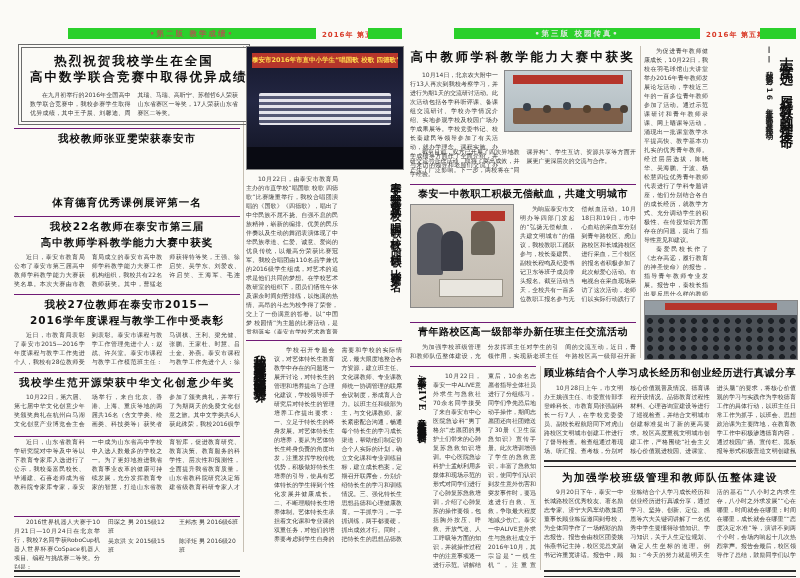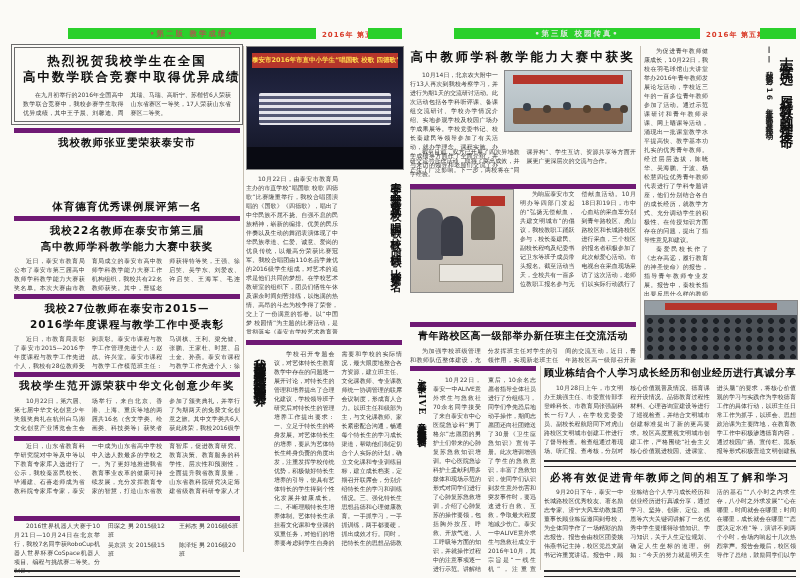--- a/index.html
+++ b/index.html
@@ -8,21 +8,21 @@
   .page{position:absolute;top:26px;height:548px;}
   #pageL{left:14px;width:388px;}
   #pageR{left:410px;width:386px;}
 
   
   .gbar{position:absolute;top:2px;height:11px;background:#2bd02b;}
   .gbar .lbl{display:block;text-align:center;font-size:7.5px;line-height:11px;font-weight:bold;letter-spacing:2px;}
   .issue{position:absolute;top:4px;font-size:7px;font-weight:bold;color:#d93a28;letter-spacing:1px;white-space:nowrap;}
 
   .art{position:absolute;overflow:hidden;}
-  .ht{border-top:5px solid #701a75;}
+  .ht{border-top:1px solid #701a75;}
   .h-main{font-weight:bold;text-align:center;letter-spacing:2px;font-size:12.5px;line-height:1.3;color:#101010;white-space:nowrap;}
   .h-sec{font-weight:bold;text-align:center;font-size:10.5px;letter-spacing:1px;line-height:1.25;padding:3px 0 3px;color:#101010;white-space:nowrap;}
   .kai{font-family:"DejaVu Serif","Liberation Serif",serif;}
   .body{font-size:6px;line-height:1.5;text-align:justify;color:#3a3a3a;column-fill:auto;}
   .body p{margin:0;text-indent:2em;}
   .c2{column-count:2;column-gap:7px;}
   .c3{column-count:3;column-gap:7px;}
   .vrule{position:absolute;width:1px;background:#c6bfb3;}
   .drule{position:absolute;height:4px;border-top:2px solid #2d2d2d;border-bottom:1px solid #2d2d2d;}
   .box{border:1px solid #6b6b6b;outline:1px solid #6b6b6b;outline-offset:2px;padding:5px 8px 4px;background:#fbfaf6;}
@@ -60,21 +60,21 @@
 
   <div class="page" id="pageL">
     <div class="gbar" style="left:54px;width:248px;">
       <span class="lbl" style="color:#a4604e;">•第二版 教学成绩•</span>
     </div>
     <div class="issue" style="left:308px;">2016年 第五期</div>
     <div class="gbar" style="left:354px;width:34px;"></div>
 
     <div class="vrule" style="left:229px;top:20px;height:506px;"></div>
 
-    <div class="art box" style="left:0;top:21px;width:208px;height:64px;">
+    <div class="art box" style="left:7px;top:21px;width:208px;height:64px;">
       <div class="h-main">热烈祝贺我校学生在全国</div>
       <div class="h-main">高中数学联合竞赛中取得优异成绩</div>
       <div class="body c2" style="height:30px;margin-top:4px;">
         <p>在九月初举行的2016年全国高中数学联合竞赛中，我校参赛学生取得优异成绩，其中王子晨、刘馨迪、周其瑞、马瑞、高听宁、苏楷哲6人荣获山东省赛区一等奖，17人荣获山东省赛区二等奖。</p>
       </div>
     </div>
 
     <div class="art ht" style="left:0;top:102px;width:226px;height:84px;">
       <div class="h-sec">我校教师张亚雯荣获泰安市</div>
       <div class="h-sec" style="padding-top:0;margin-top:48px;">体育德育优秀课例展评第一名</div>
@@ -93,21 +93,21 @@
 
     <div class="art ht" style="left:0;top:268px;width:226px;height:74px;">
       <div class="h-sec">我校27位教师在泰安市2015—</div>
       <div class="h-sec" style="padding-top:0;">2016学年度课程与教学工作中受表彰</div>
       <div class="body c3" style="height:38px;">
         <p>近日，市教育局表彰了泰安市2015—2016学年度课程与教学工作先进个人，我校有28位教师受到表彰。泰安市课程与教学工作管理先进个人：赵战、许兴堂。泰安市课程与教学工作模范班主任：马训棋、王利、梁光健、张鹏、王家杜、时慧、吕士金、孙燕。泰安市课程与教学工作先进个人：徐健、卢渊博、王海军、刘夏霞、张秉真、徐兴广、李明文、史新爱、李国凤、刘元强、徐启笑、孙秀珍、李为东、曹宗堂、齐涛等。</p>
       </div>
     </div>
 
     <div class="art ht" style="left:0;top:346px;width:226px;height:60px;">
-      <div class="h-sec" style="letter-spacing:1.5px;font-family:Liberation Mono, monospace;">我校学生范开源荣获中华文化创意少年奖</div>
+      <div class="h-sec" style="letter-spacing:1.5px;">我校学生范开源荣获中华文化创意少年奖</div>
       <div class="body c3" style="height:40px;">
         <p>10月22日，第六届、第七届中华文化创意少年奖颁奖典礼在杭州白马湖文化创意产业博览会主会场举行，来自北京、香港、上海、重庆等地的两届共16名（含文学类、绘画类、科技类等）获奖者参加了颁奖典礼，并举行了为期两天的免费文化创意之旅。其中文学类共6人获此殊荣，我校2016级学生范开源是16人中唯一的山东籍少年。范开源，系泰安市优秀学生、山东省好少年，在今年中考中以优异的成绩考入我校。他是泰安市作家协会最年轻的会员、中国少年作家协会会员，并荣获第七届“雨花奖”全国十佳文学少年、第八届中华文化创意少年奖，已出版长篇小说《十二生肖与机器人争位之战》《蓝色危机》，其作品散见于《美文》《儿童文学》等60余种报刊。</p>
       </div>
     </div>
 
     <div class="art ht" style="left:0;top:410px;width:226px;height:76px;">
       <div class="body c3" style="height:54px;">
         <p>近日，山东省教育科学研究院对中等及中等以下教育专家库入选进行了公示，我校秦富民校长、毕湘建、石喜老师成为省教科院专家库专家，泰安一中成为山东省高中学校中入选人数最多的学校之一。为了更好地推进我省教育事业改革的健康可持续发展，充分发挥教育专家的智慧，打造山东省教育智库，促进教育研究、教育决策、教育服务的科学性、层次性和预测性，全面提升我省教育质量，山东省教科院研究决定筹建省级教育科研专家人才库，在各单位推荐的专家中遴选符合条件的教师进入专家库，分为校长（园长）类、教师类、教科研人员类。入选专家将参与全省重大教育决策咨询、教育科学研究、质量监测、督导评估、教学评估、重大科目调研、教材及课程评审鉴定、课程教学及教材改革研讨、教师专业发展培训、教育政策法律咨询等活动。</p>
       </div>
     </div>
@@ -169,20 +169,21 @@
           <div class="table"></div>
           <div class="ppl"></div>
         </div>
       </div>
       <div class="body c2" style="height:30px;margin-top:3px;">
         <p>截至目前，双方已开展了四次异地教研交流与合作活动，取得了突出成效，并产生了广泛影响。下一步，两校将在“同课异构”、学生互访、资源共享等方面开展更广更深层次的交流与合作。</p>
       </div>
     </div>
 
     <div class="art ht" style="left:0;top:158px;width:226px;height:134px;">
+      <div class="h-sec" style="font-size:10px;letter-spacing:0.5px;">泰安一中教职工积极无偿献血，共建文明城市</div>
       <div style="display:flex;gap:6px;">
         <div class="photo ph-blood" style="position:relative;width:102px;height:102px;flex:none;">
           <div class="sign"></div>
           <div class="desk"></div>
           <div class="p1"></div>
           <div class="p2"></div>
           <div class="p3"></div>
         </div>
         <div class="body c2" style="height:102px;flex:1;">
           <p>为响应泰安市文明办等四部门发起的“弘扬无偿献血，共建文明城市”的倡议，我校教职工踊跃参与，校长秦建民、副校长程鸣及纪委书记卫东等班子成员带头报名。截至活动当天，全校共有一百多位教职工报名参与无偿献血活动。10月18日和19日，市中心血站的采血车分别到青年路校区、虎山路校区和长城路校区进行采血，三个校区的报名者积极参加了此次献爱心活动。市电视台在采血现场采访了这次活动，老师们以实际行动践行了社会主义核心价值观，市中心血站对我校教师积极参与这次无偿献血活动给予高度评价。此次活动充分体现了我校广大教职工热心公益的高尚品质，展现出良好的公民素质。</p>
@@ -222,20 +223,20 @@
 
     <div class="art" style="left:134px;top:338px;width:252px;height:94px;">
       <div class="h-sec" style="font-size:10px;letter-spacing:0.5px;">顾业栋结合个人学习成长经历和创业经历进行真诚分享</div>
       <div class="body c3" style="height:72px;">
         <p>10月28日上午，市文明办王姚强主任、市委宣传部李登峰科长、市教育局张强副科长一行7人，在学校党委委员、副校长程航陪同下对虎山路校区文明城市创建工作进行了督导检查。检查组通过看现场、听汇报、查考核，分别对核心价值观普及情况、德育课程开设情况、品德教育过程性材料、心理咨询室建设等进行了巡视检查，并结合文明城市创建标准提出了新的更高要求。校区高度重视文明城市创建工作，严格围绕“社会主义核心价值观进校园、进课堂、进头脑”的要求，将核心价值观的学习与实践作为学校德育工作的具体行动，以班主任日常工作为抓手，以班会、思想政治课为主要阵地，在教育教学工作中积极渗透德育内容，通过校园广播、宣传栏、黑板报等形式积极营造文明创建氛围，通过文明引导、志愿服务等活动大力践行文明创建。国旗下讲话、检查、四德歌以及《泰山学子之歌》响彻校园每一个角落。</p>
       </div>
     </div>
     <div class="drule" style="left:134px;top:434px;width:252px;"></div>
 
     <div class="art" style="left:134px;top:442px;width:252px;height:100px;">
-      <div class="h-sec" style="font-size:10.5px;letter-spacing:1.5px;">必将有效促进青年教师之间的相互了解和学习</div>
+      <div class="h-sec" style="font-size:10.5px;letter-spacing:1.5px;">为加强学校班级管理和教师队伍整体建设</div>
       <div class="body c3" style="height:78px;">
         <p>9月20日下午，泰安一中长城路校区优秀校友、著名励志专家、济宁大风车幼教集团董事长顾业栋应邀回到母校，为全体同学作了一场精彩的励志报告。报告会由校区团委姚伟燕书记主持，校区党总支副书记许重宽讲话。报告中，顾业栋结合个人学习成长经历和创业经历进行真诚分享，通过学习、坚持、创新、定位、感恩等六大关键词讲解了一名优秀中学生要懂得珍惜知识、学习知识，关于人生定位规划、确定人生坐标的道理。例如：“今天的努力就是明天生活的基石”“八小时之内求生存，八小时之外求发展”“心在哪里，时间就会在哪里；时间在哪里，成长就会在哪里”“态度决定水准”等，演讲不到两个小时，会场内响起十几次热烈掌声。报告会最后，校区领导作了总结，鼓励同学们以学长为榜样，努力学习，严格遵守校纪校规，珍惜青春、勇于担当，为以后考取理想的大学打下坚实的基础。</p>
       </div>
     </div>
     <div class="drule" style="left:134px;top:544px;width:252px;"></div>
   </div>
 </div>
 
 </body></html>

